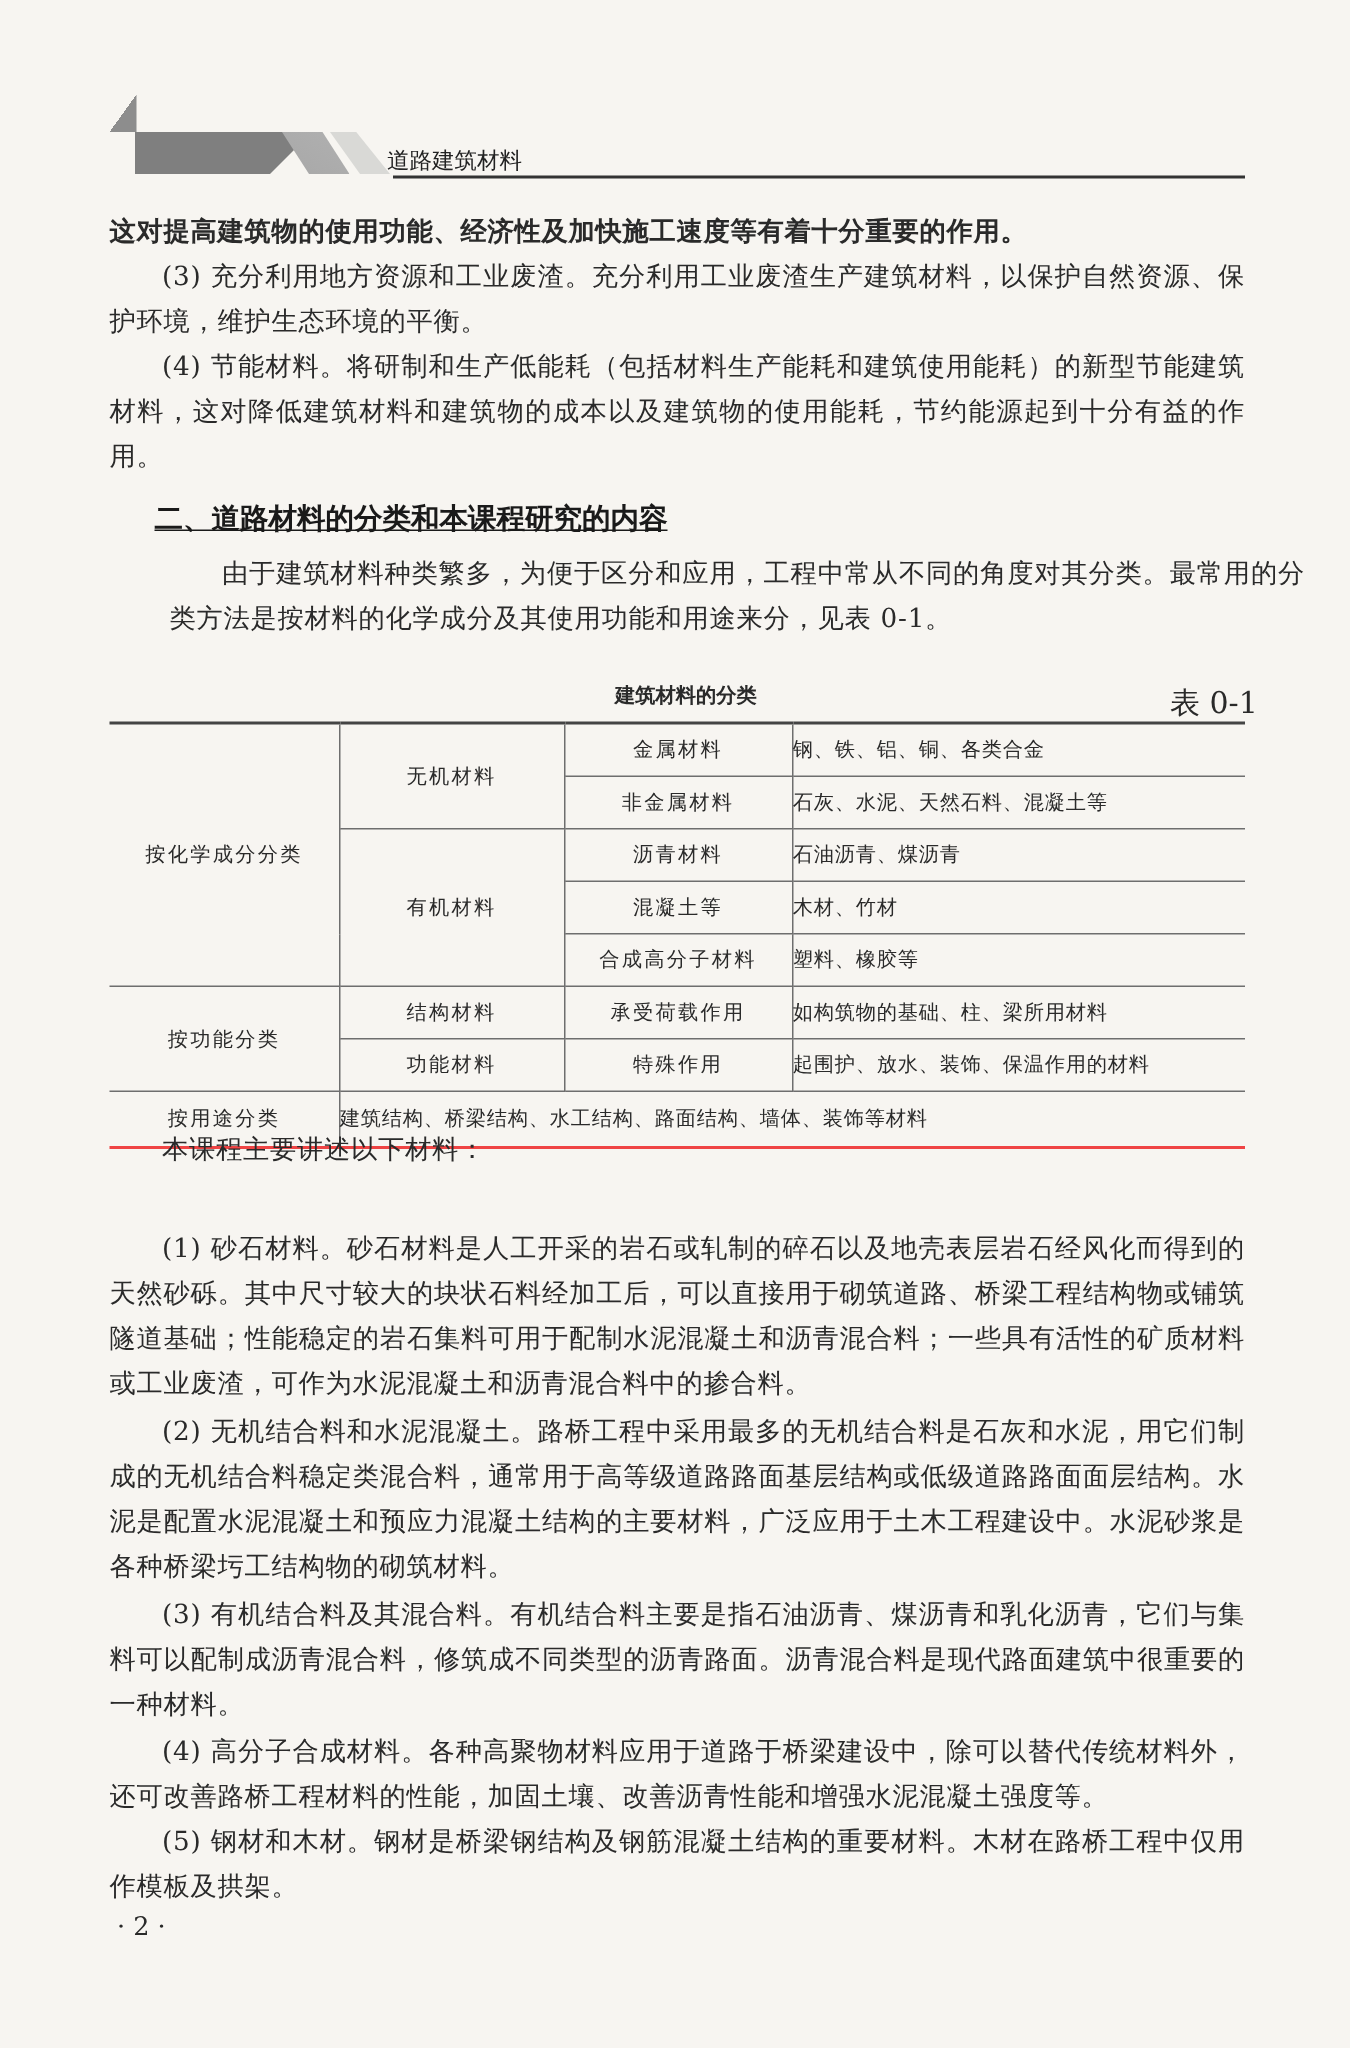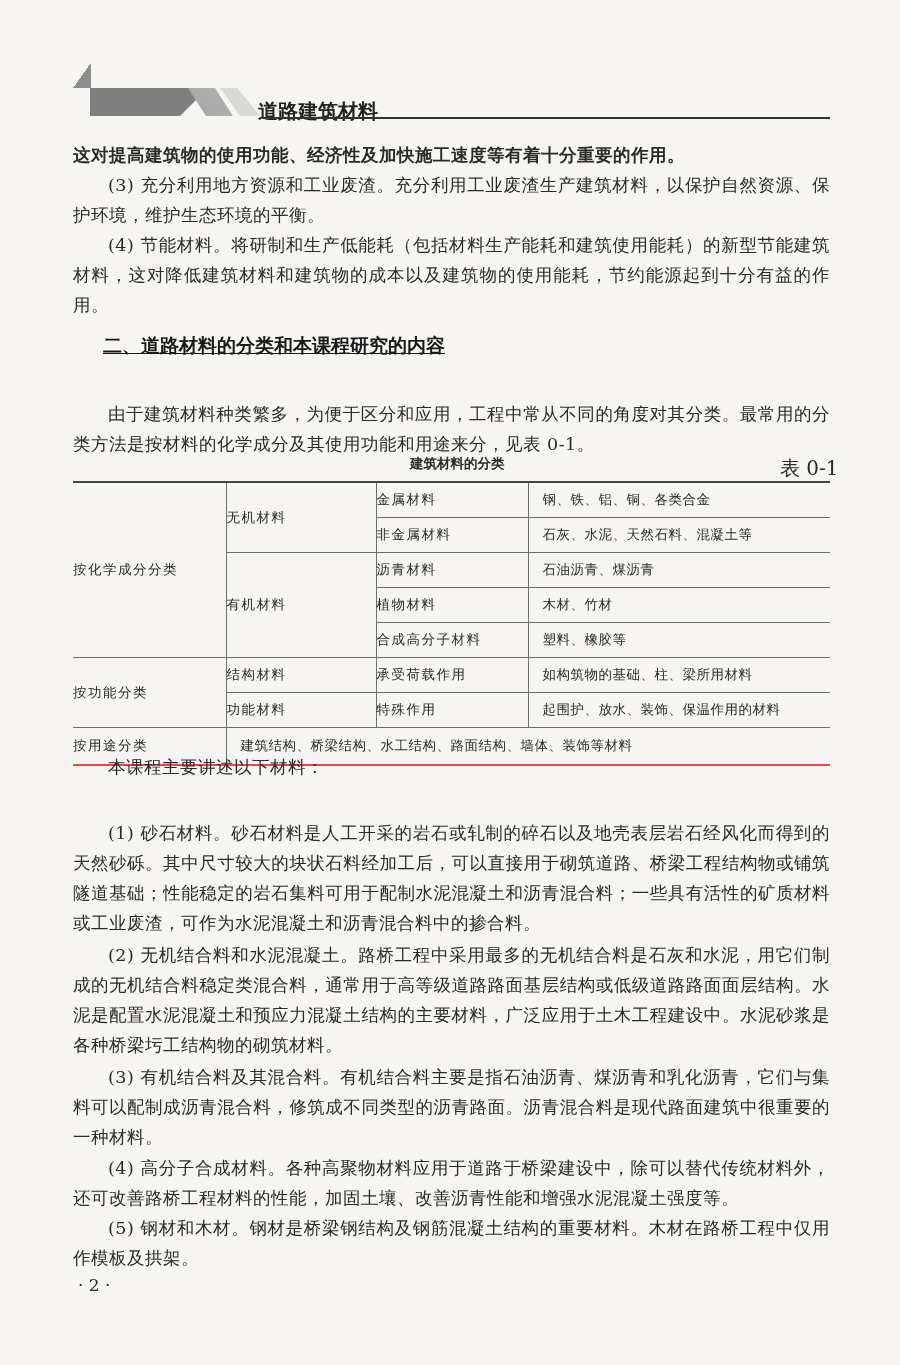--- a/index.html
+++ b/index.html
@@ -15,41 +15,41 @@
     .hdr-bar { position: absolute; left: 90px; top: 88px; width: 90px; height: 28px; background: #7f7f7f; }
     .hdr-bar2 { position: absolute; left: 180px; top: 88px; width: 0; height: 0;
       border-top: 28px solid #7f7f7f; border-right: 28px solid transparent; }
     .hdr-sl1 { position: absolute; left: 188px; top: 88px; width: 45px; height: 28px;
       background: linear-gradient(to bottom left, #b0b0b0 0%, #a8a8a8 100%);
       clip-path: polygon(0 0, 60% 0, 100% 100%, 40% 100%); }
     .hdr-sl2 { position: absolute; left: 210px; top: 88px; width: 50px; height: 28px;
       background: #d9d9d6;
       clip-path: polygon(20% 0, 55% 0, 100% 100%, 60% 100%); }
     .hdr-title { position: absolute; left: 258px; top: 98px; font-family: "DejaVu Sans", sans-serif;
-      font-weight: bold; font-size: 20px; color: #222; letter-spacing: 0; }
+      font-weight: normal; font-size: 15px; color: #222; letter-spacing: 0; }
     .hdr-line { position: absolute; left: 262px; top: 117px; width: 568px; height: 2px; background: #333; }
 
     .p { position: absolute; left: 73px; width: 757px; font-size: 17.5px; line-height: 30px;
       letter-spacing: 0.5px; text-align: justify; margin: 0; }
     .ind { text-indent: 35px; }
     .section-title { position: absolute; left: 103px; top: 333px; font-family: "DejaVu Sans", sans-serif;
       font-size: 19px; color: #1a1a1a; margin: 0; text-decoration: underline; }
 
     .tbl-caption { position: absolute; left: 0; width: 900px; top: 455px; font-size: 14px; }
     .tbl-caption .ct { position: absolute; left: 410px; top: 0; font-family: "DejaVu Sans", sans-serif; font-weight: bold; font-size: 13.5px; }
     .tbl-caption .cn { position: absolute; left: 780px; top: 0; font-size: 20px; }
 
     table.mat { position: absolute; left: 73px; top: 481px; width: 757px; border-collapse: collapse;
       font-size: 13.5px; }
-    table.mat td { border: 1px solid #6e6e6e; padding: 0; height: 34px; letter-spacing: 1.5px; }
+    table.mat td { border: 1px solid #6e6e6e; text-align: center; padding: 0; height: 34px; letter-spacing: 1.5px; }
     table.mat tr:first-child td { border-top: 2px solid #444; }
     table.mat tr:last-child td { border-bottom: 2px solid #ef4444; }
     table.mat td:first-child { border-left: none; }
     table.mat td:last-child { border-right: none; }
-    table.mat td.left { text-align: left; padding-left: 14px; letter-spacing: 0.5px; }
+    table.mat td.left { text-align: left; letter-spacing: 0.5px; }
 
     .page-num { position: absolute; left: 78px; top: 1275px; font-size: 17px; }
   </style>
 </head>
 <body>
 
 <div class="header">
   <div class="hdr-tri2"></div>
   <div class="hdr-bar"></div>
   <div class="hdr-bar2"></div>
@@ -57,21 +57,21 @@
   <div class="hdr-sl2"></div>
   <div class="hdr-title">道路建筑材料</div>
   <div class="hdr-line"></div>
 </div>
 
 <p class="p" style="top:140px;font-weight:bold;">这对提高建筑物的使用功能、经济性及加快施工速度等有着十分重要的作用。</p>
 <p class="p ind" style="top:170px;">(3) 充分利用地方资源和工业废渣。充分利用工业废渣生产建筑材料，以保护自然资源、保护环境，维护生态环境的平衡。</p>
 <p class="p ind" style="top:230px;">(4) 节能材料。将研制和生产低能耗（包括材料生产能耗和建筑使用能耗）的新型节能建筑材料，这对降低建筑材料和建筑物的成本以及建筑物的使用能耗，节约能源起到十分有益的作用。</p>
 
 <h2 class="section-title">二、道路材料的分类和本课程研究的内容</h2>
-<p class="p ind" style="top:399px;">由于建筑材料种类繁多，为便于区分和应用，工程中常从不同的角度对其分类。最常用的分类方法是按材料的化学成分及其使用功能和用途来分，见表 0-1。</p>
+<p class="p ind" style="top:368px;margin-left:40px;">由于建筑材料种类繁多，为便于区分和应用，工程中常从不同的角度对其分类。最常用的分类方法是按材料的化学成分及其使用功能和用途来分，见表 0-1。</p>
 
 <div class="tbl-caption">
   <span class="ct">建筑材料的分类</span>
   <span class="cn">表 0-1</span>
 </div>
 
 <table class="mat">
   <colgroup>
     <col style="width:153px">
       <col style="width:150px">
@@ -88,21 +88,21 @@
   <tr>
     <td>非金属材料</td>
     <td class="left">石灰、水泥、天然石料、混凝土等</td>
   </tr>
   <tr>
     <td rowspan="3">有机材料</td>
     <td>沥青材料</td>
     <td class="left">石油沥青、煤沥青</td>
   </tr>
   <tr>
-    <td>植物材料</td>
+    <td>混凝土等</td>
     <td class="left">木材、竹材</td>
   </tr>
   <tr>
     <td>合成高分子材料</td>
     <td class="left">塑料、橡胶等</td>
   </tr>
   <tr>
     <td rowspan="2">按功能分类</td>
     <td>结构材料</td>
     <td>承受荷载作用</td>

